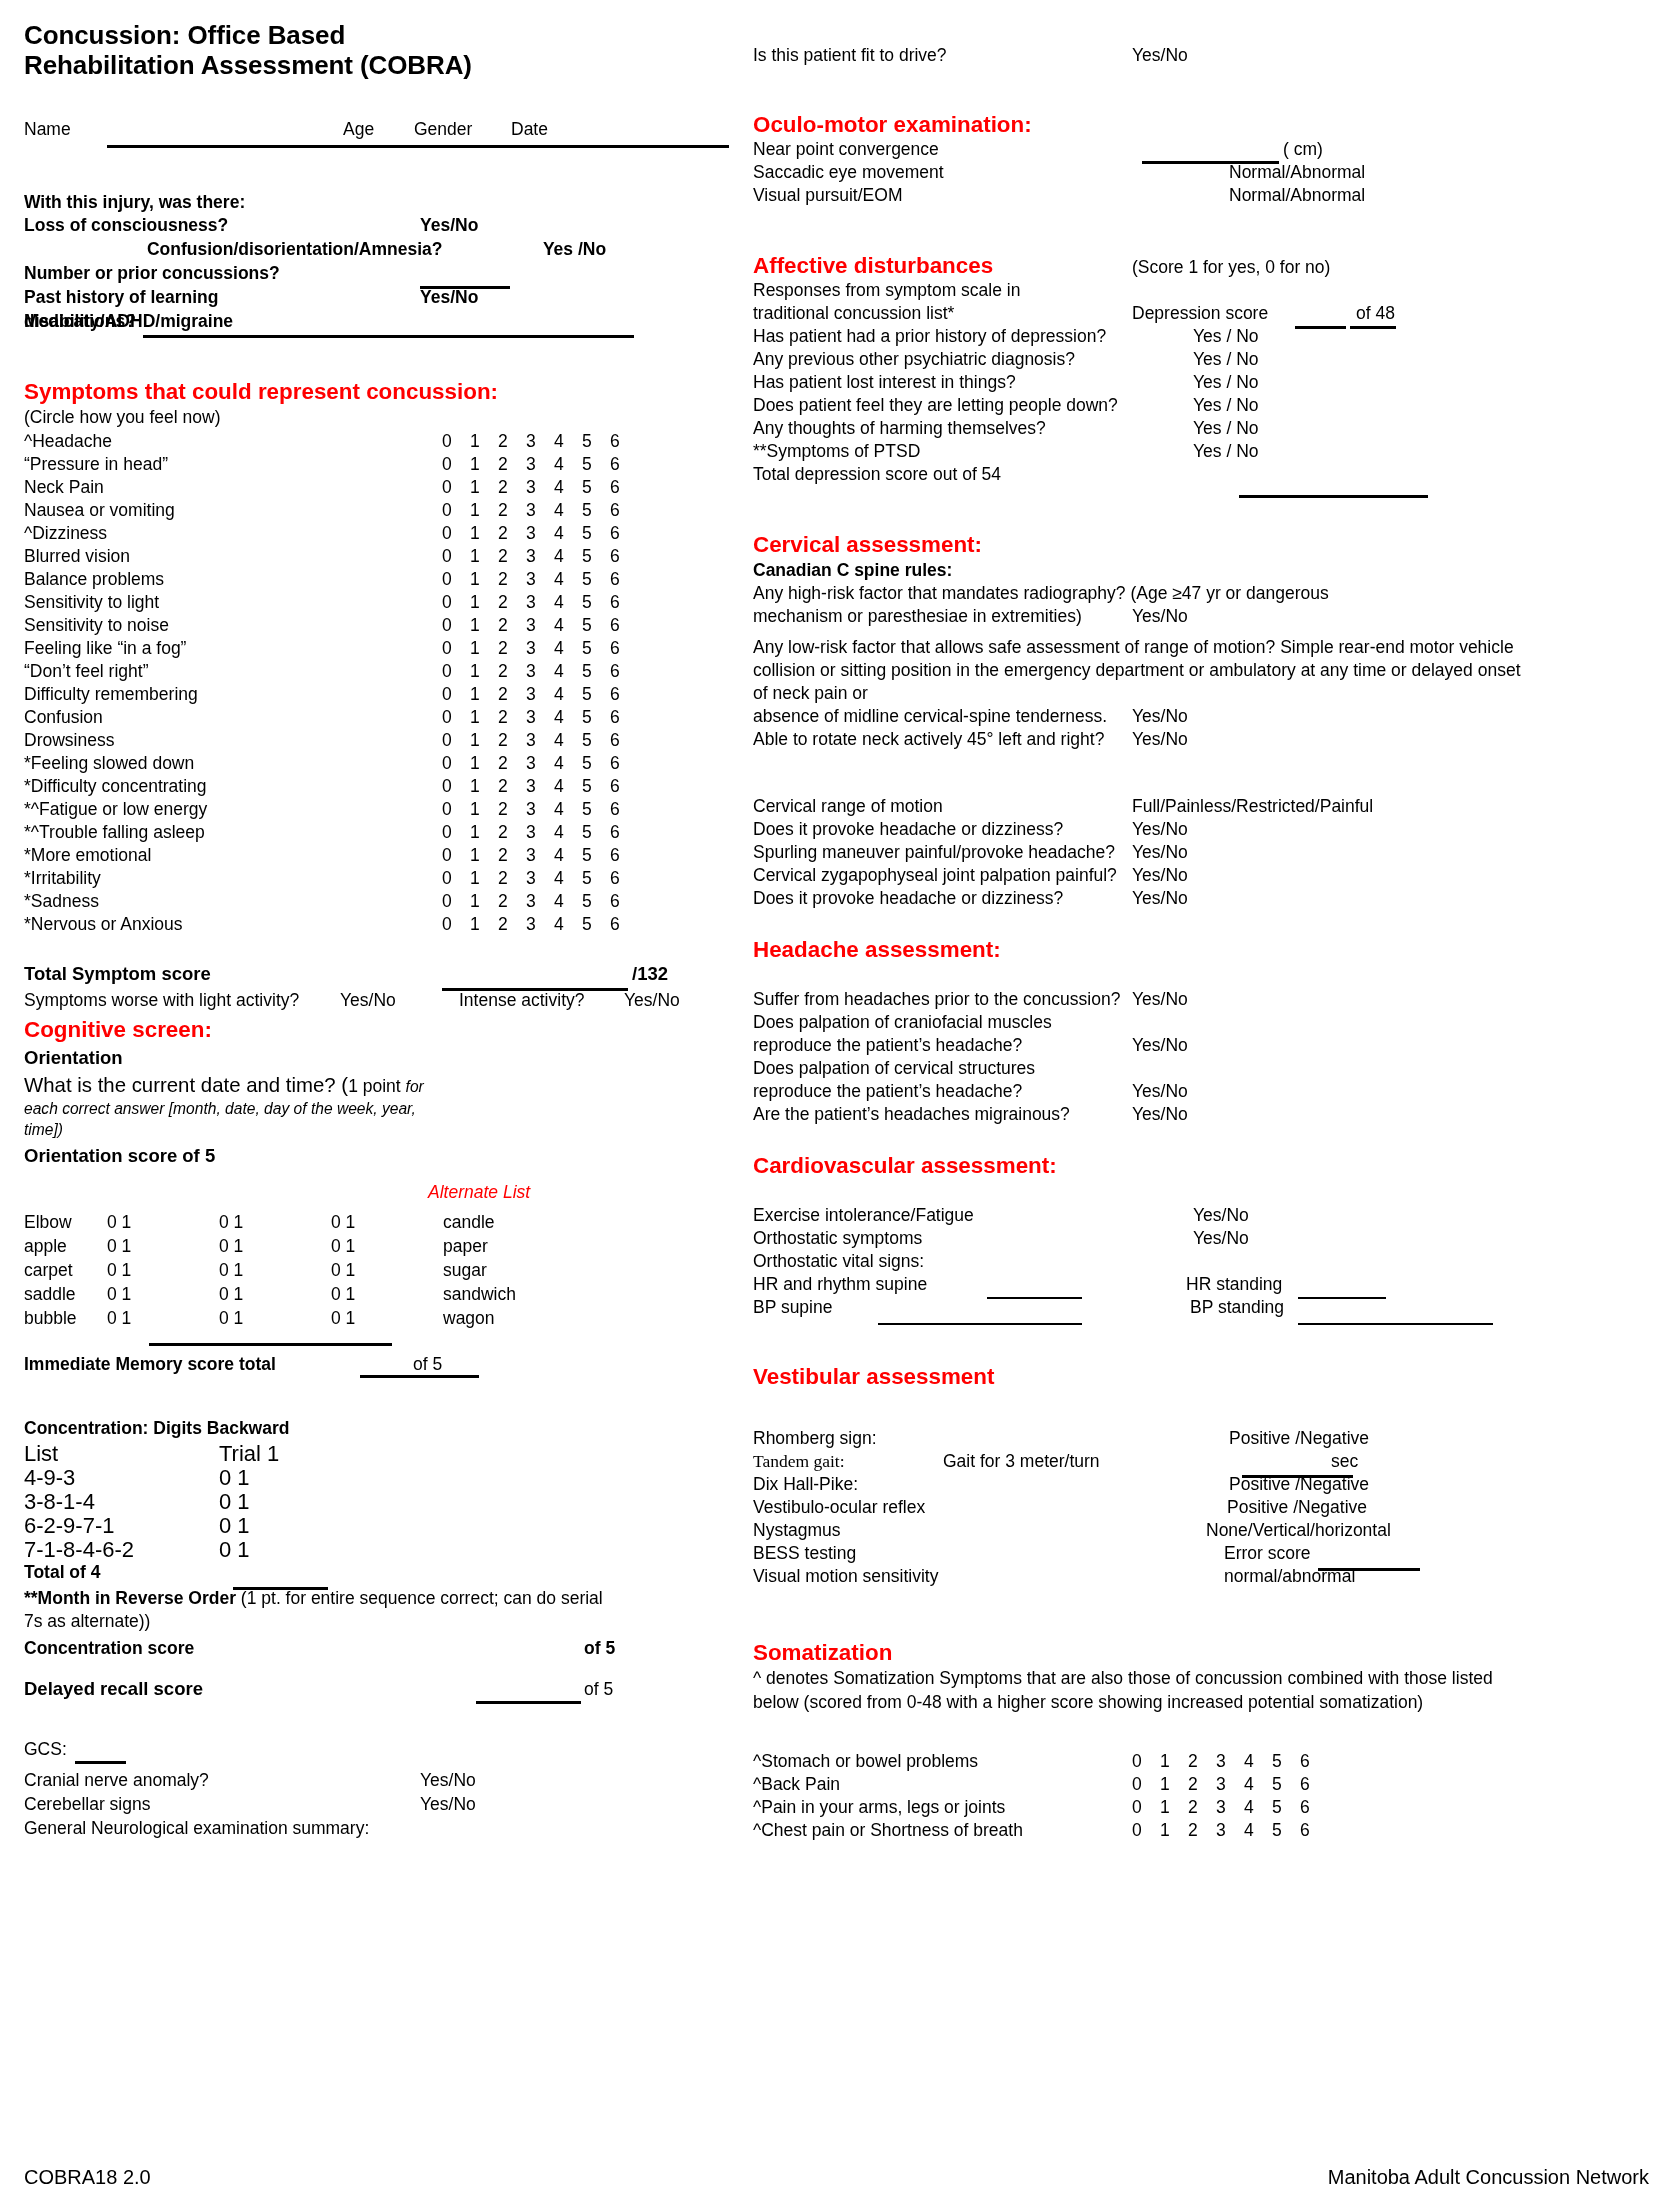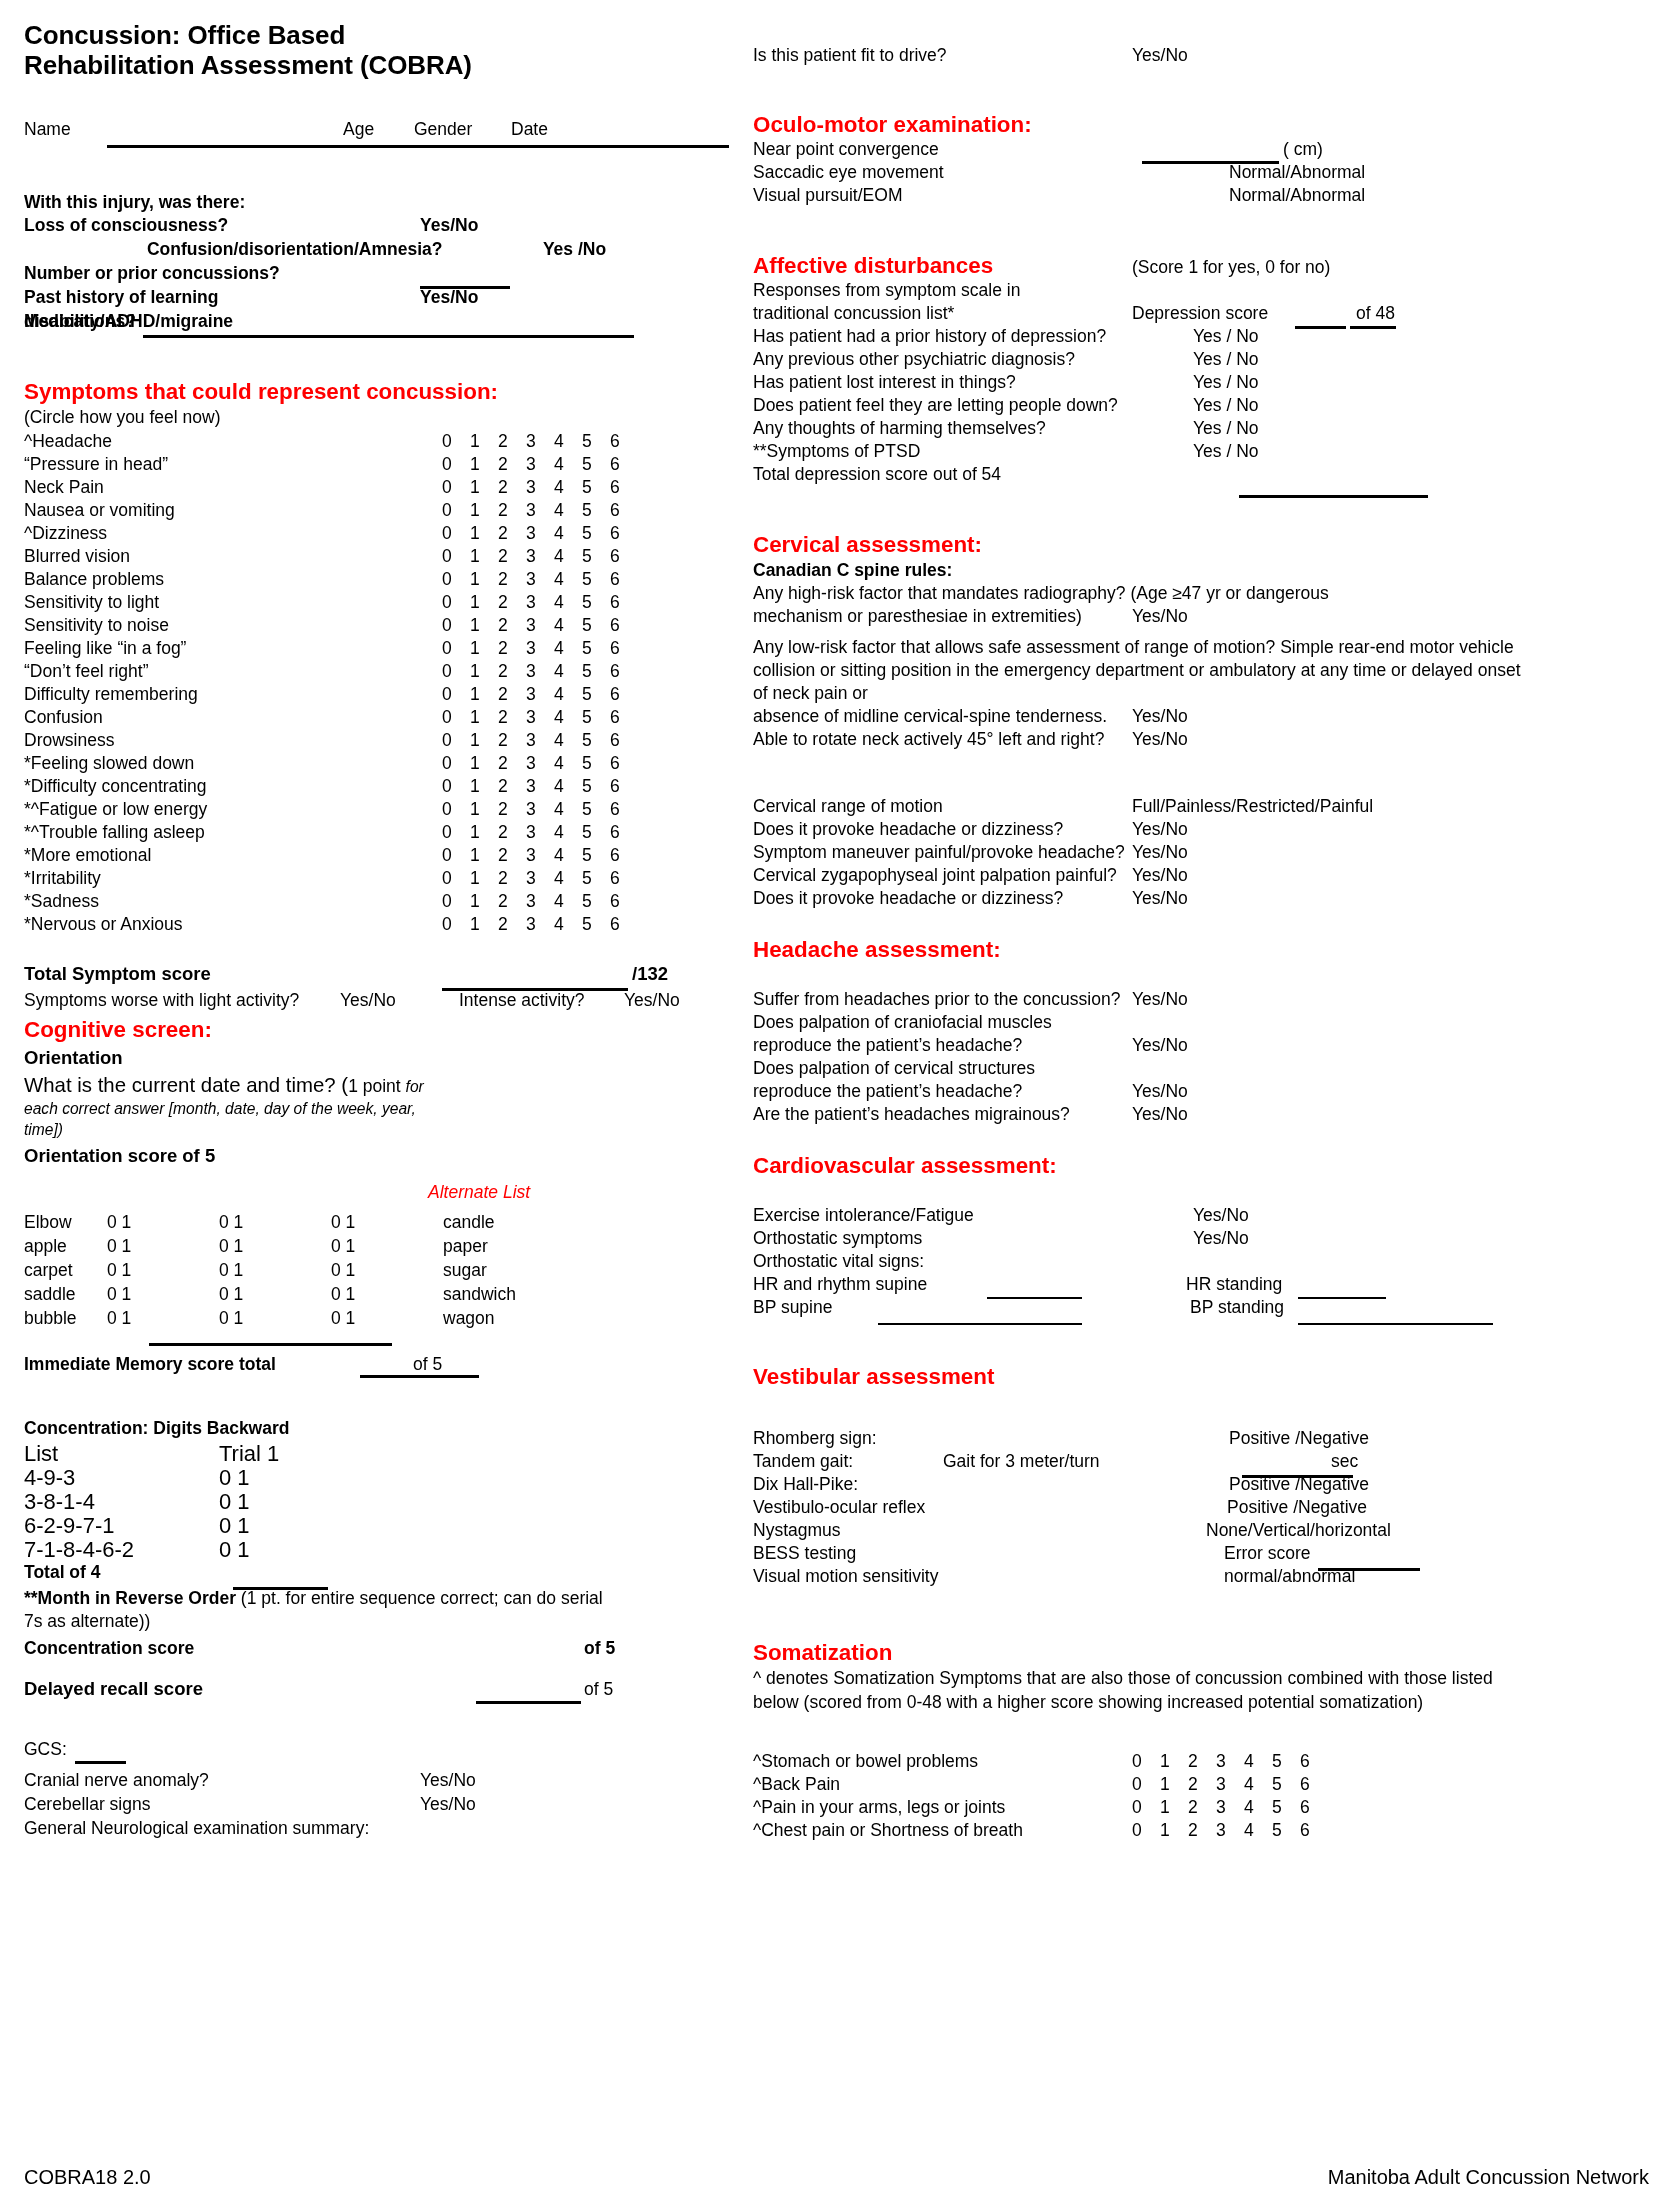--- a/index.html
+++ b/index.html
@@ -657,21 +657,21 @@
       <div class="rrow">
         <span class="rlab">Cervical range of motion</span>
         <span class="rval">Full/Painless/Restricted/Painful</span>
       </div>
       <div id="cervical-rows">
           <div class="rrow">
             <span class="rlab">Does it provoke headache or dizziness?</span>
             <span class="rval">Yes/No</span>
           </div>
           <div class="rrow">
-            <span class="rlab">Symptom maneuver painful/provoke headache?</span>
+            <span class="rlab">Spurling maneuver painful/provoke headache?</span>
             <span class="rval">Yes/No</span>
           </div>
           <div class="rrow">
             <span class="rlab">Cervical zygapophyseal joint palpation painful?</span>
             <span class="rval">Yes/No</span>
           </div>
           <div class="rrow">
             <span class="rlab">Does it provoke headache or dizziness?</span>
             <span class="rval">Yes/No</span>
           </div>
@@ -747,21 +747,21 @@
       <div class="sec">Vestibular assessment</div>
 
       <div class="sp-xl"></div>
 
       <div class="rrow">
         <span class="rlab">Rhomberg sign:</span>
         <span class="rval" style="padding-left:97px;">Positive /Negative</span>
       </div>
 
       <div class="rrow" style="position:relative;">
-        <span style="width:190px;display:inline-block;">Tandem gait:</span>
+        <span style="width:190px;display:inline-block;font-family:Liberation Serif, serif;">Tandem gait:</span>
         <span>Gait for 3 meter/turn</span>
         <span class="rule" style="width:111px;position:absolute;left:489px;bottom:-3.9px;"></span>
         <span style="position:absolute;left:578px;">sec</span>
       </div>
 
       <div class="rrow">
         <span class="rlab">Dix Hall-Pike:</span>
         <span class="rval" style="padding-left:97px;">Positive /Negative</span>
       </div>
       <div class="rrow">

